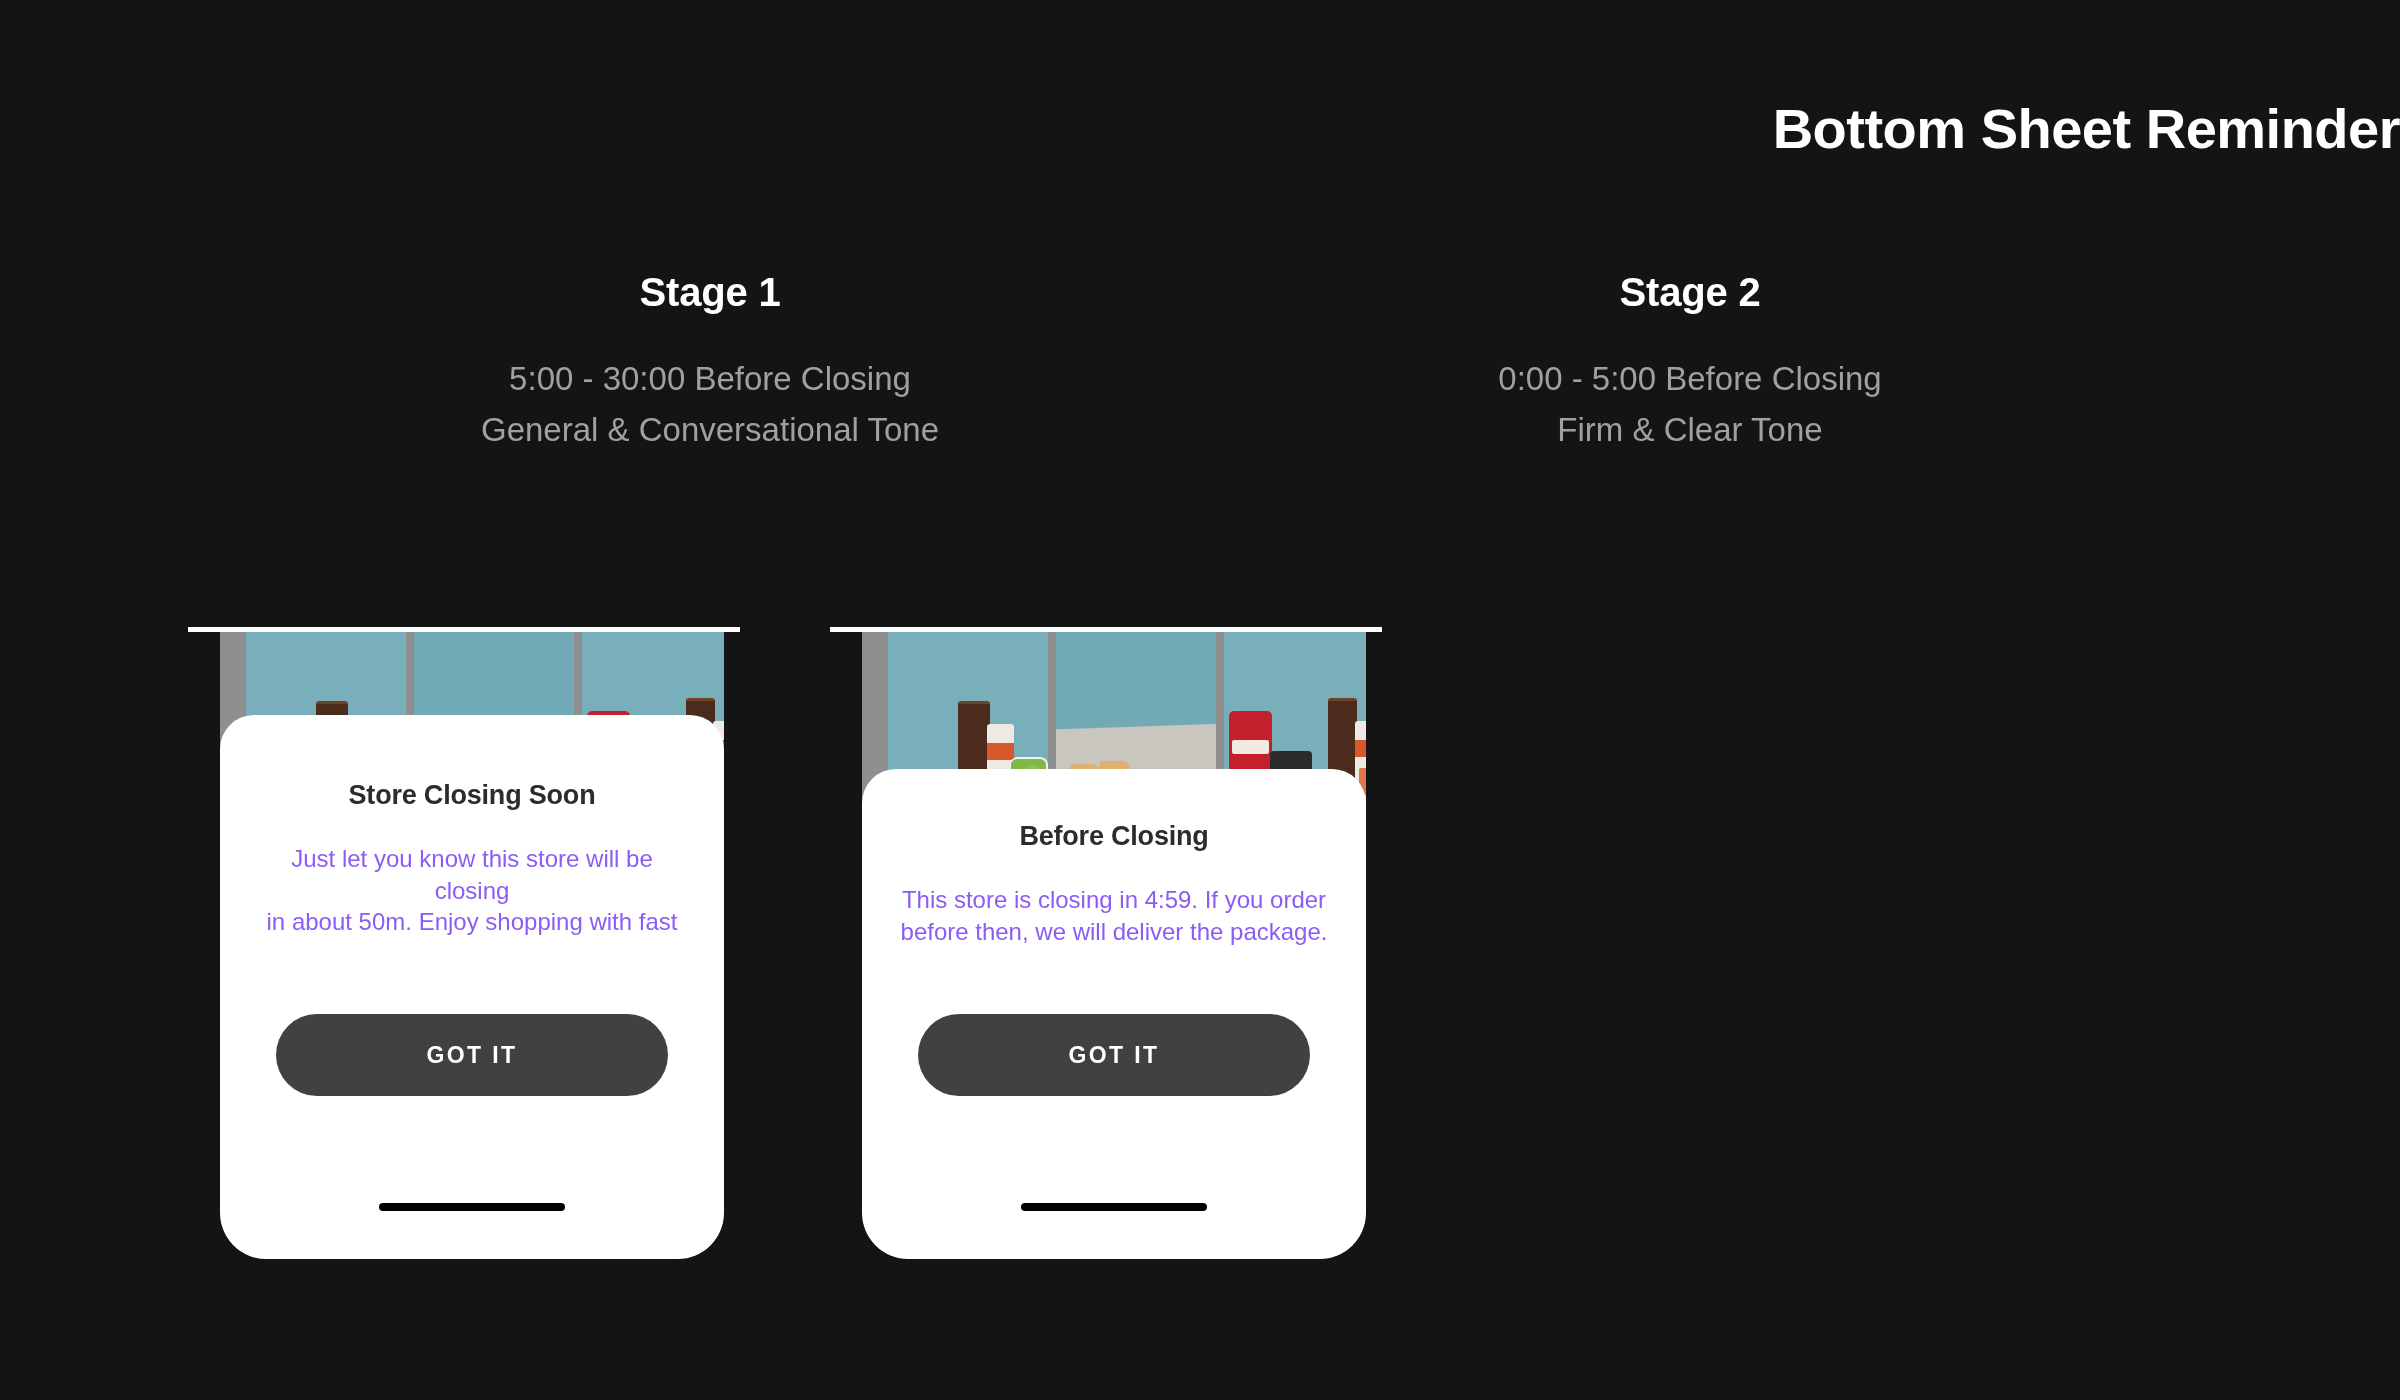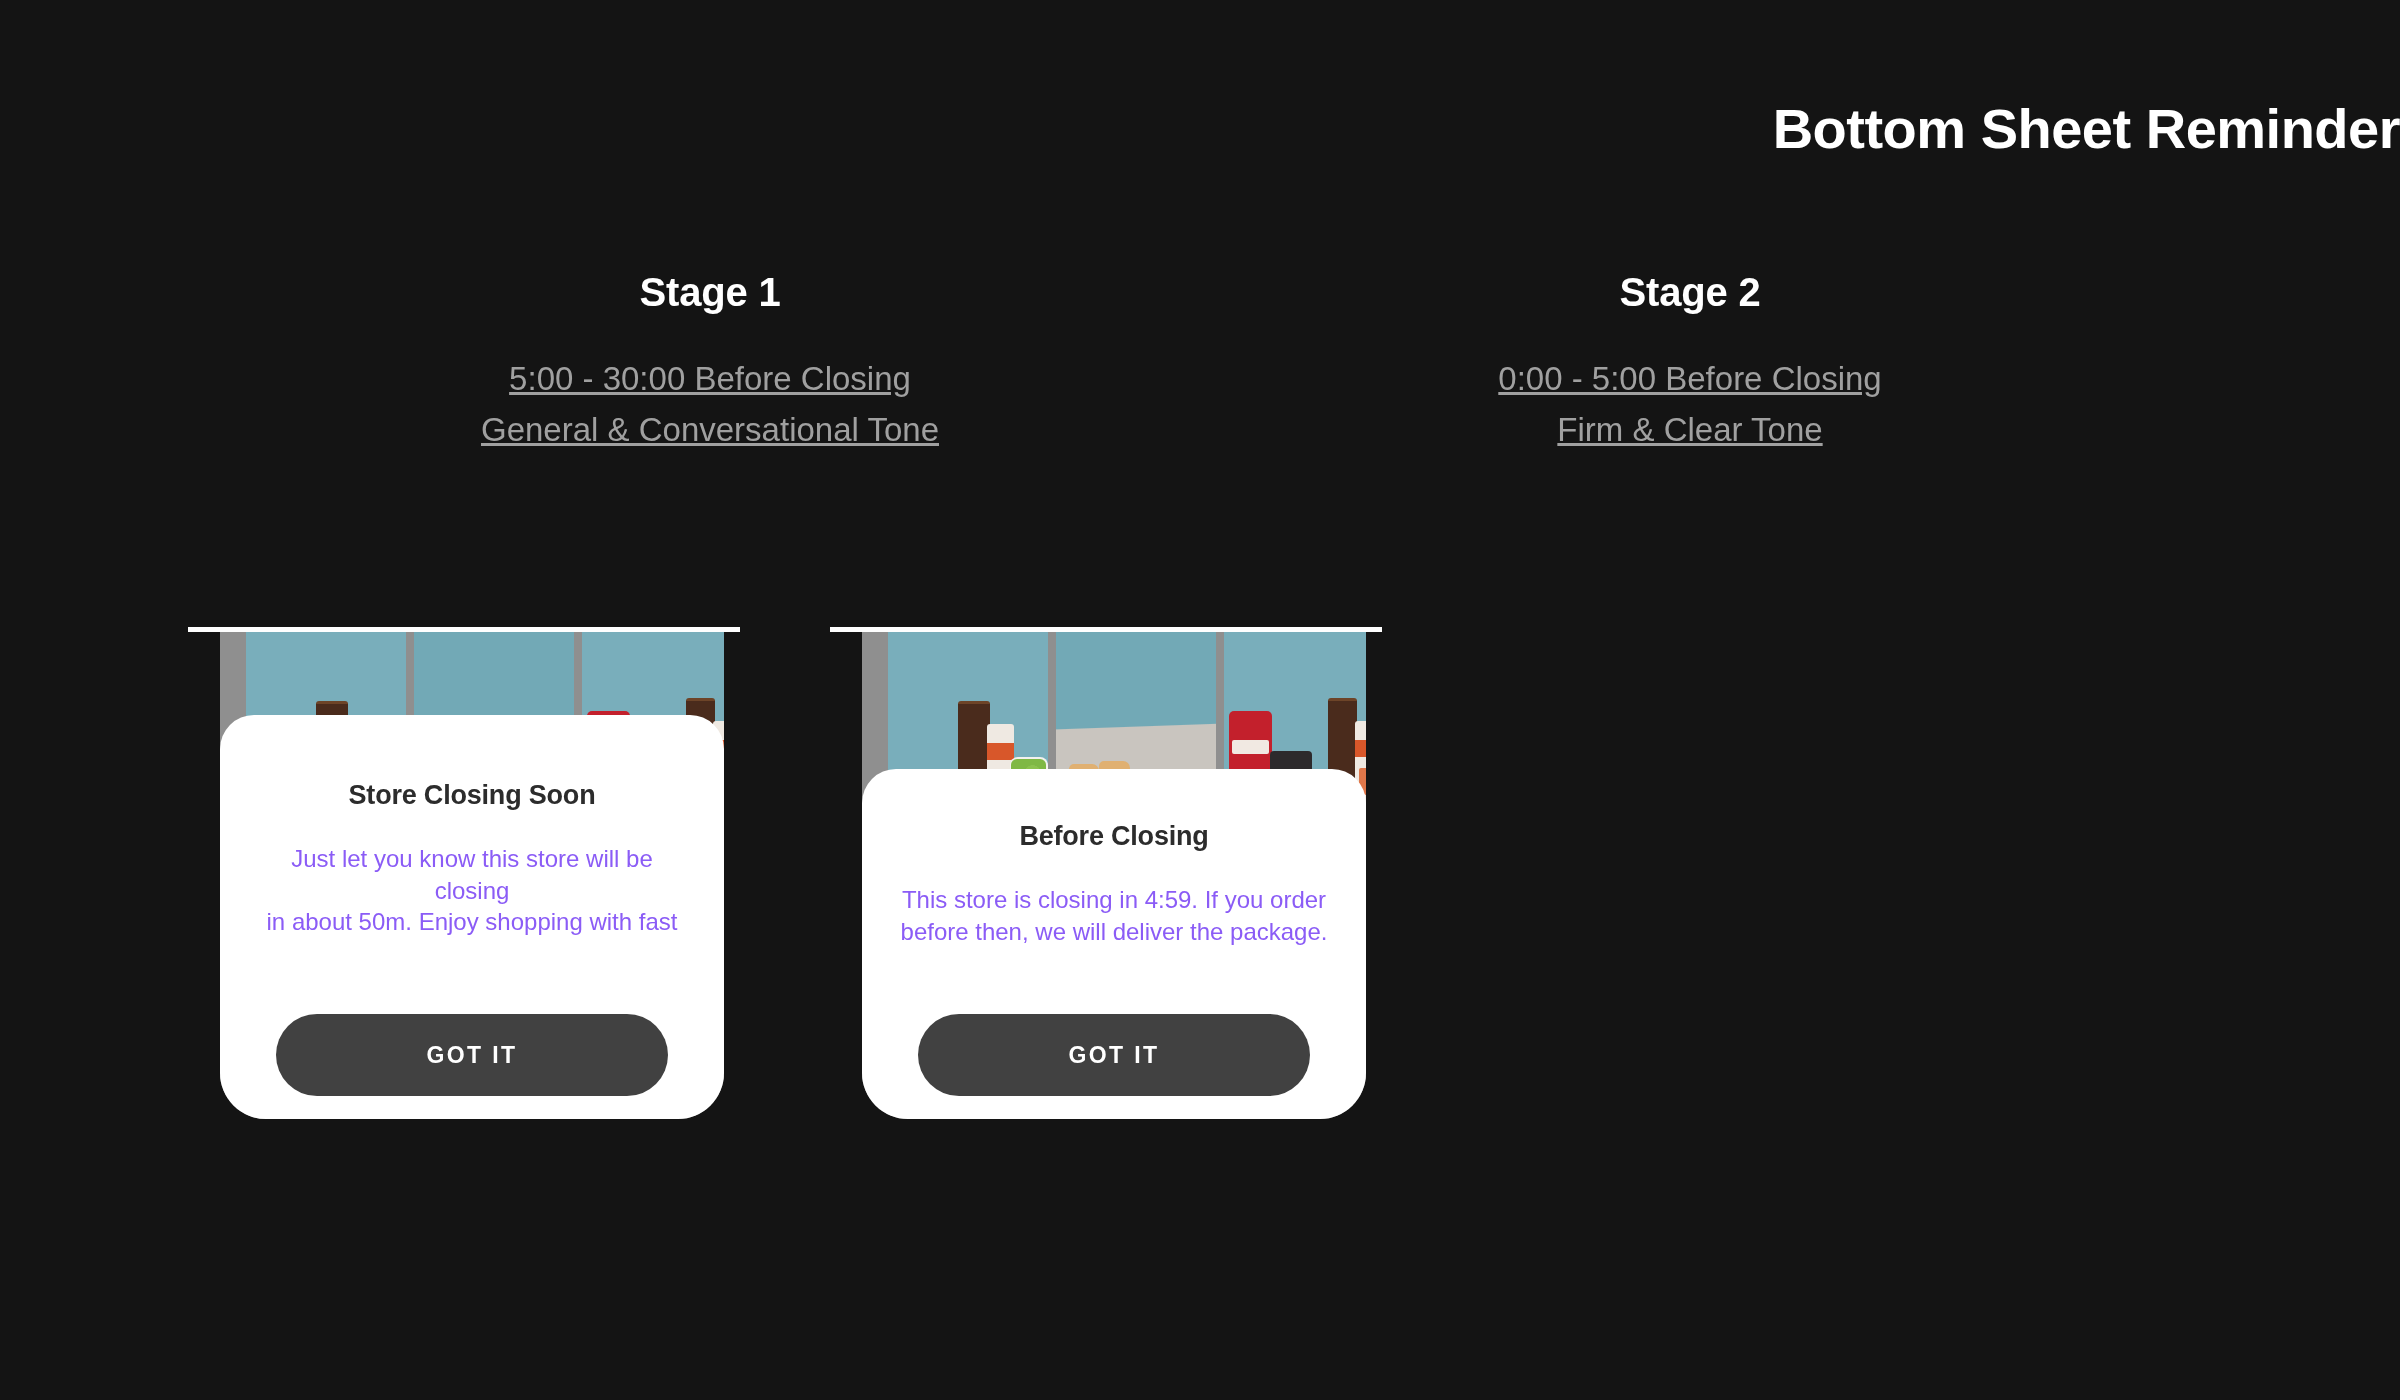--- a/index.html
+++ b/index.html
@@ -43,21 +43,20 @@
     font-weight:700;
     letter-spacing:-0.2px;
   }
   .stage-sub {
     text-align:center;
     color:#a0a0a0;
     font-size:33px;
     font-weight:400;
     margin-top:38px;
     line-height:1.55;
-    text-decoration:underline;
   }
   .stage-sub .ln { display:block; }
 
   
   .device-wrap {
     position:absolute;
   }
   .device-1 { left:188px; top:627px; }
   .device-2 { left:830px; top:627px; }
 
@@ -66,21 +65,21 @@
     top:0; left:0;
     width:552px; height:5px;
     background:#ffffff;
   }
 
   .device {
     position:absolute;
     top:5px;
     left:32px;
     width:504px;
-    height:487px;
+    height:627px;
     background:#8f8f8f;
     border-radius:0 0 46px 46px;
     overflow:hidden;
   }
 
   
   .photo-strip {
     position:absolute;
     top:0; left:0;
     width:504px;

